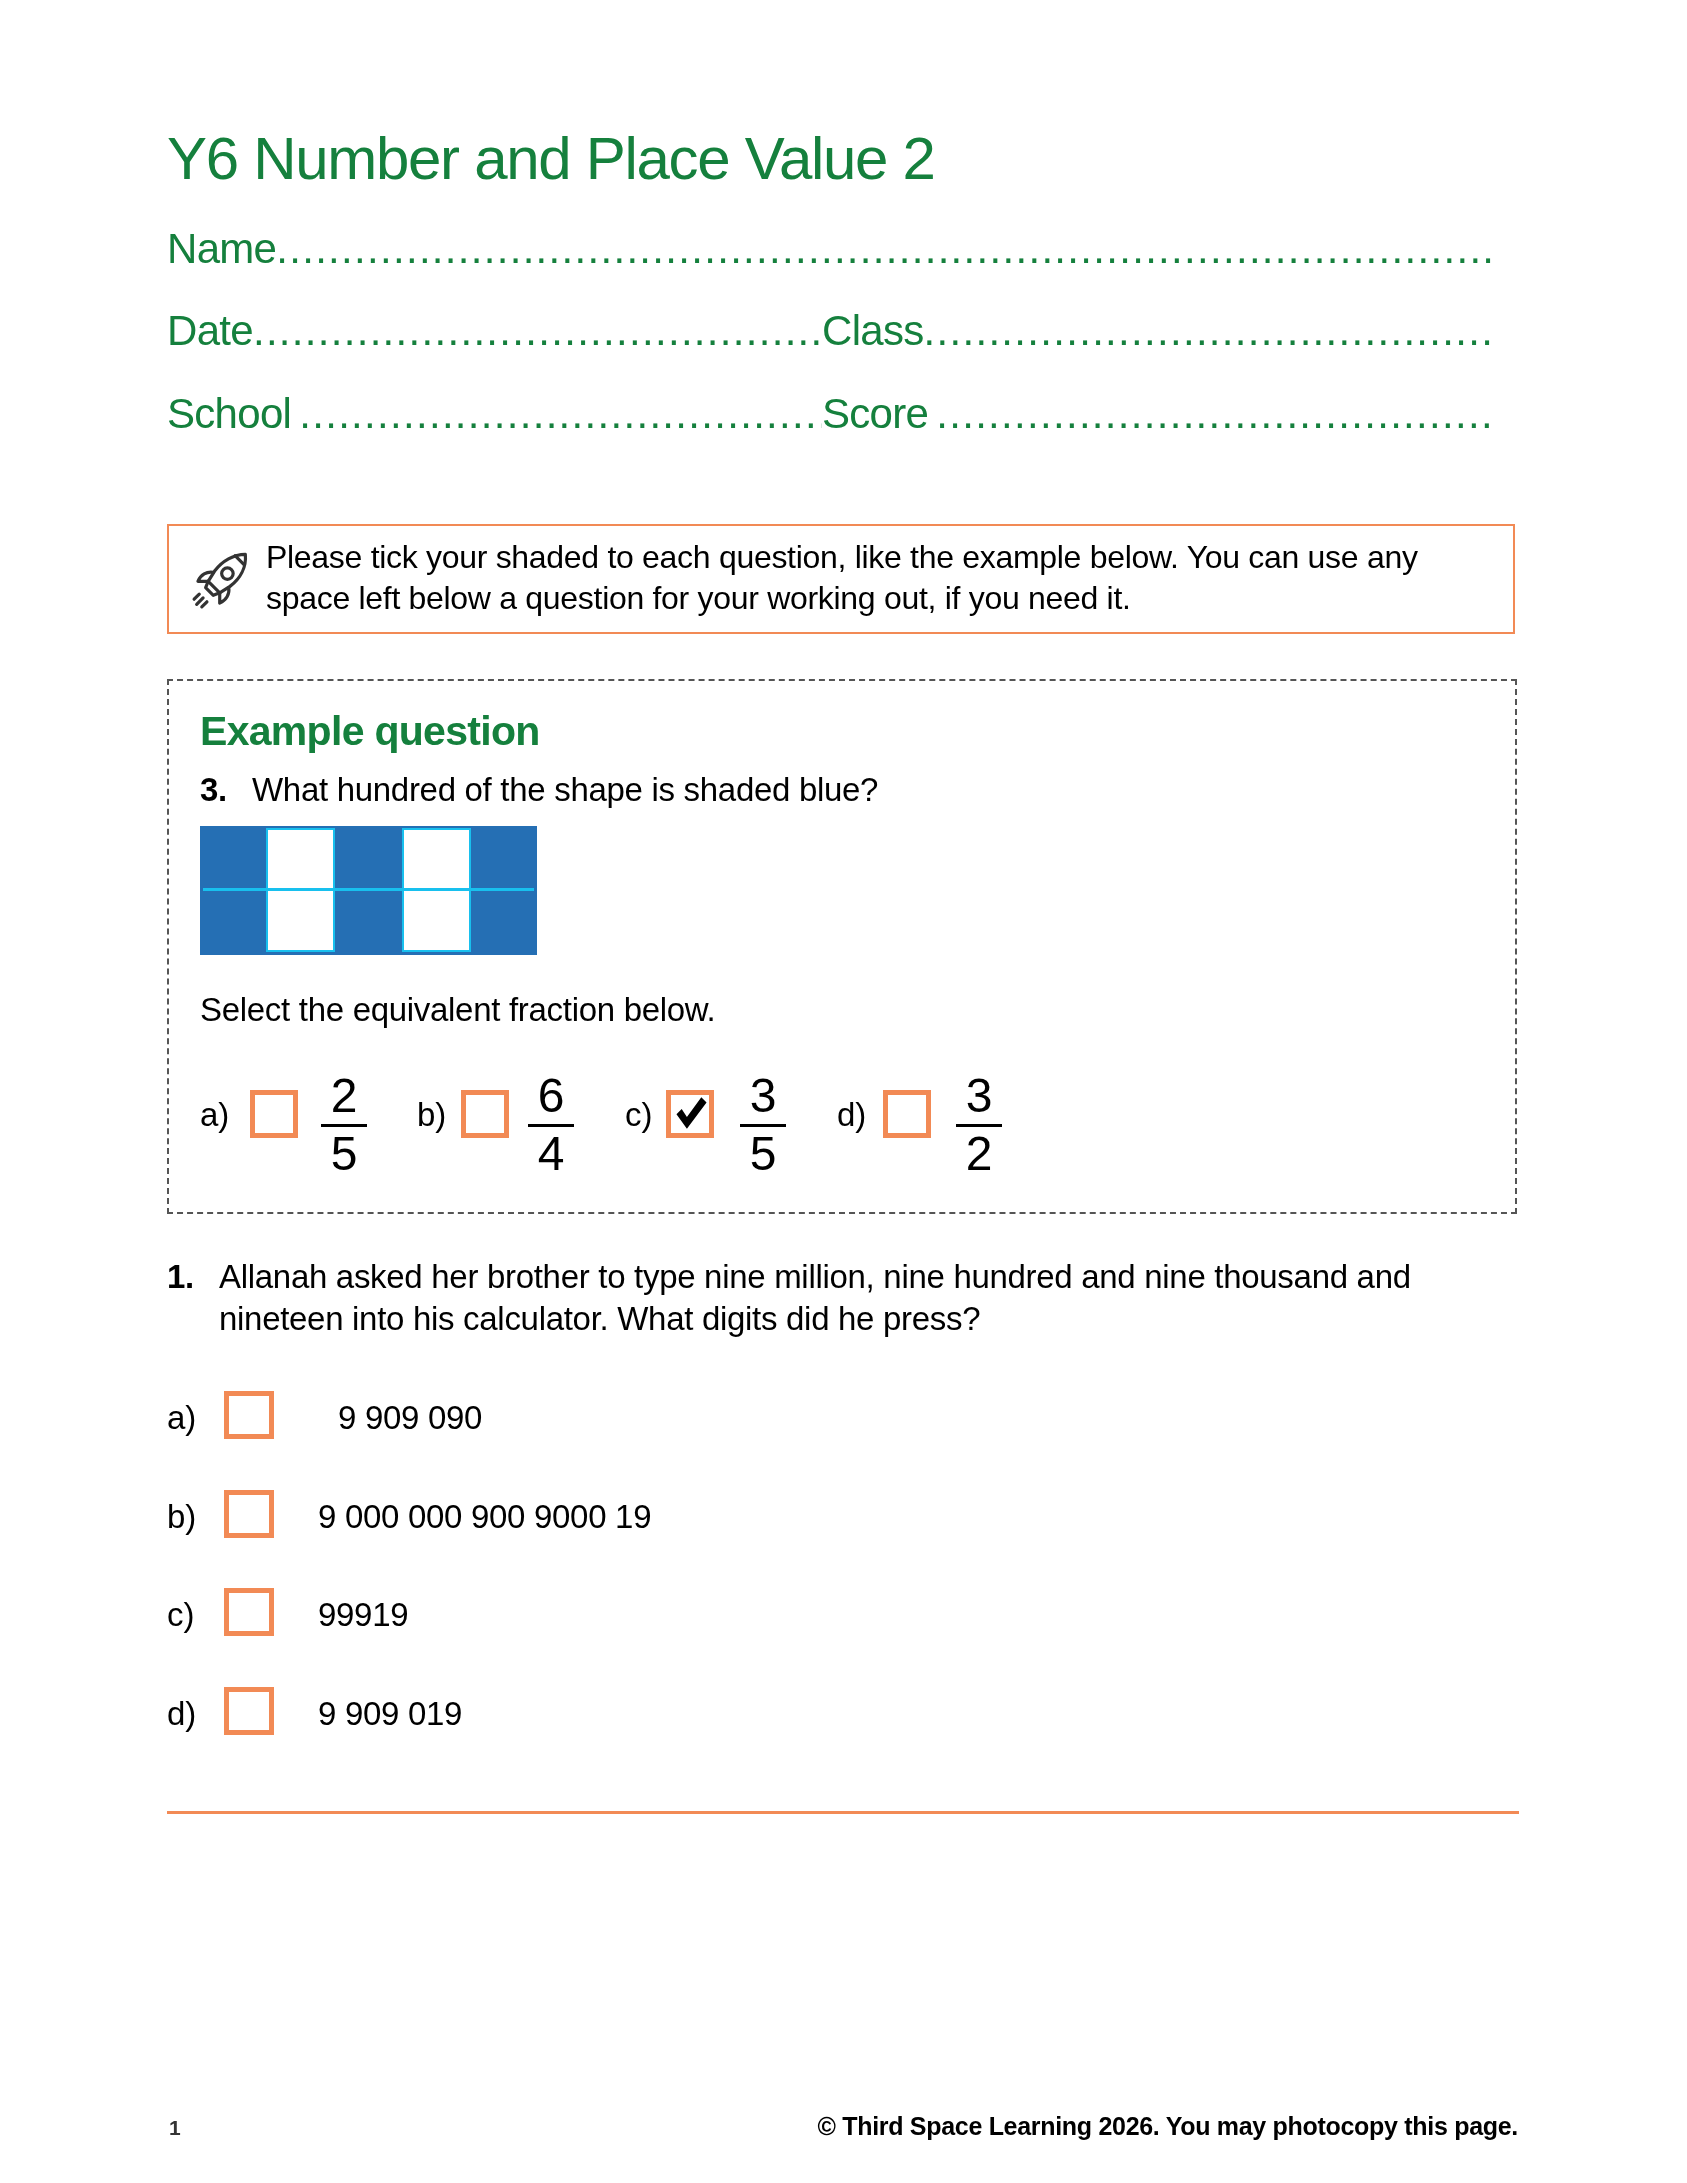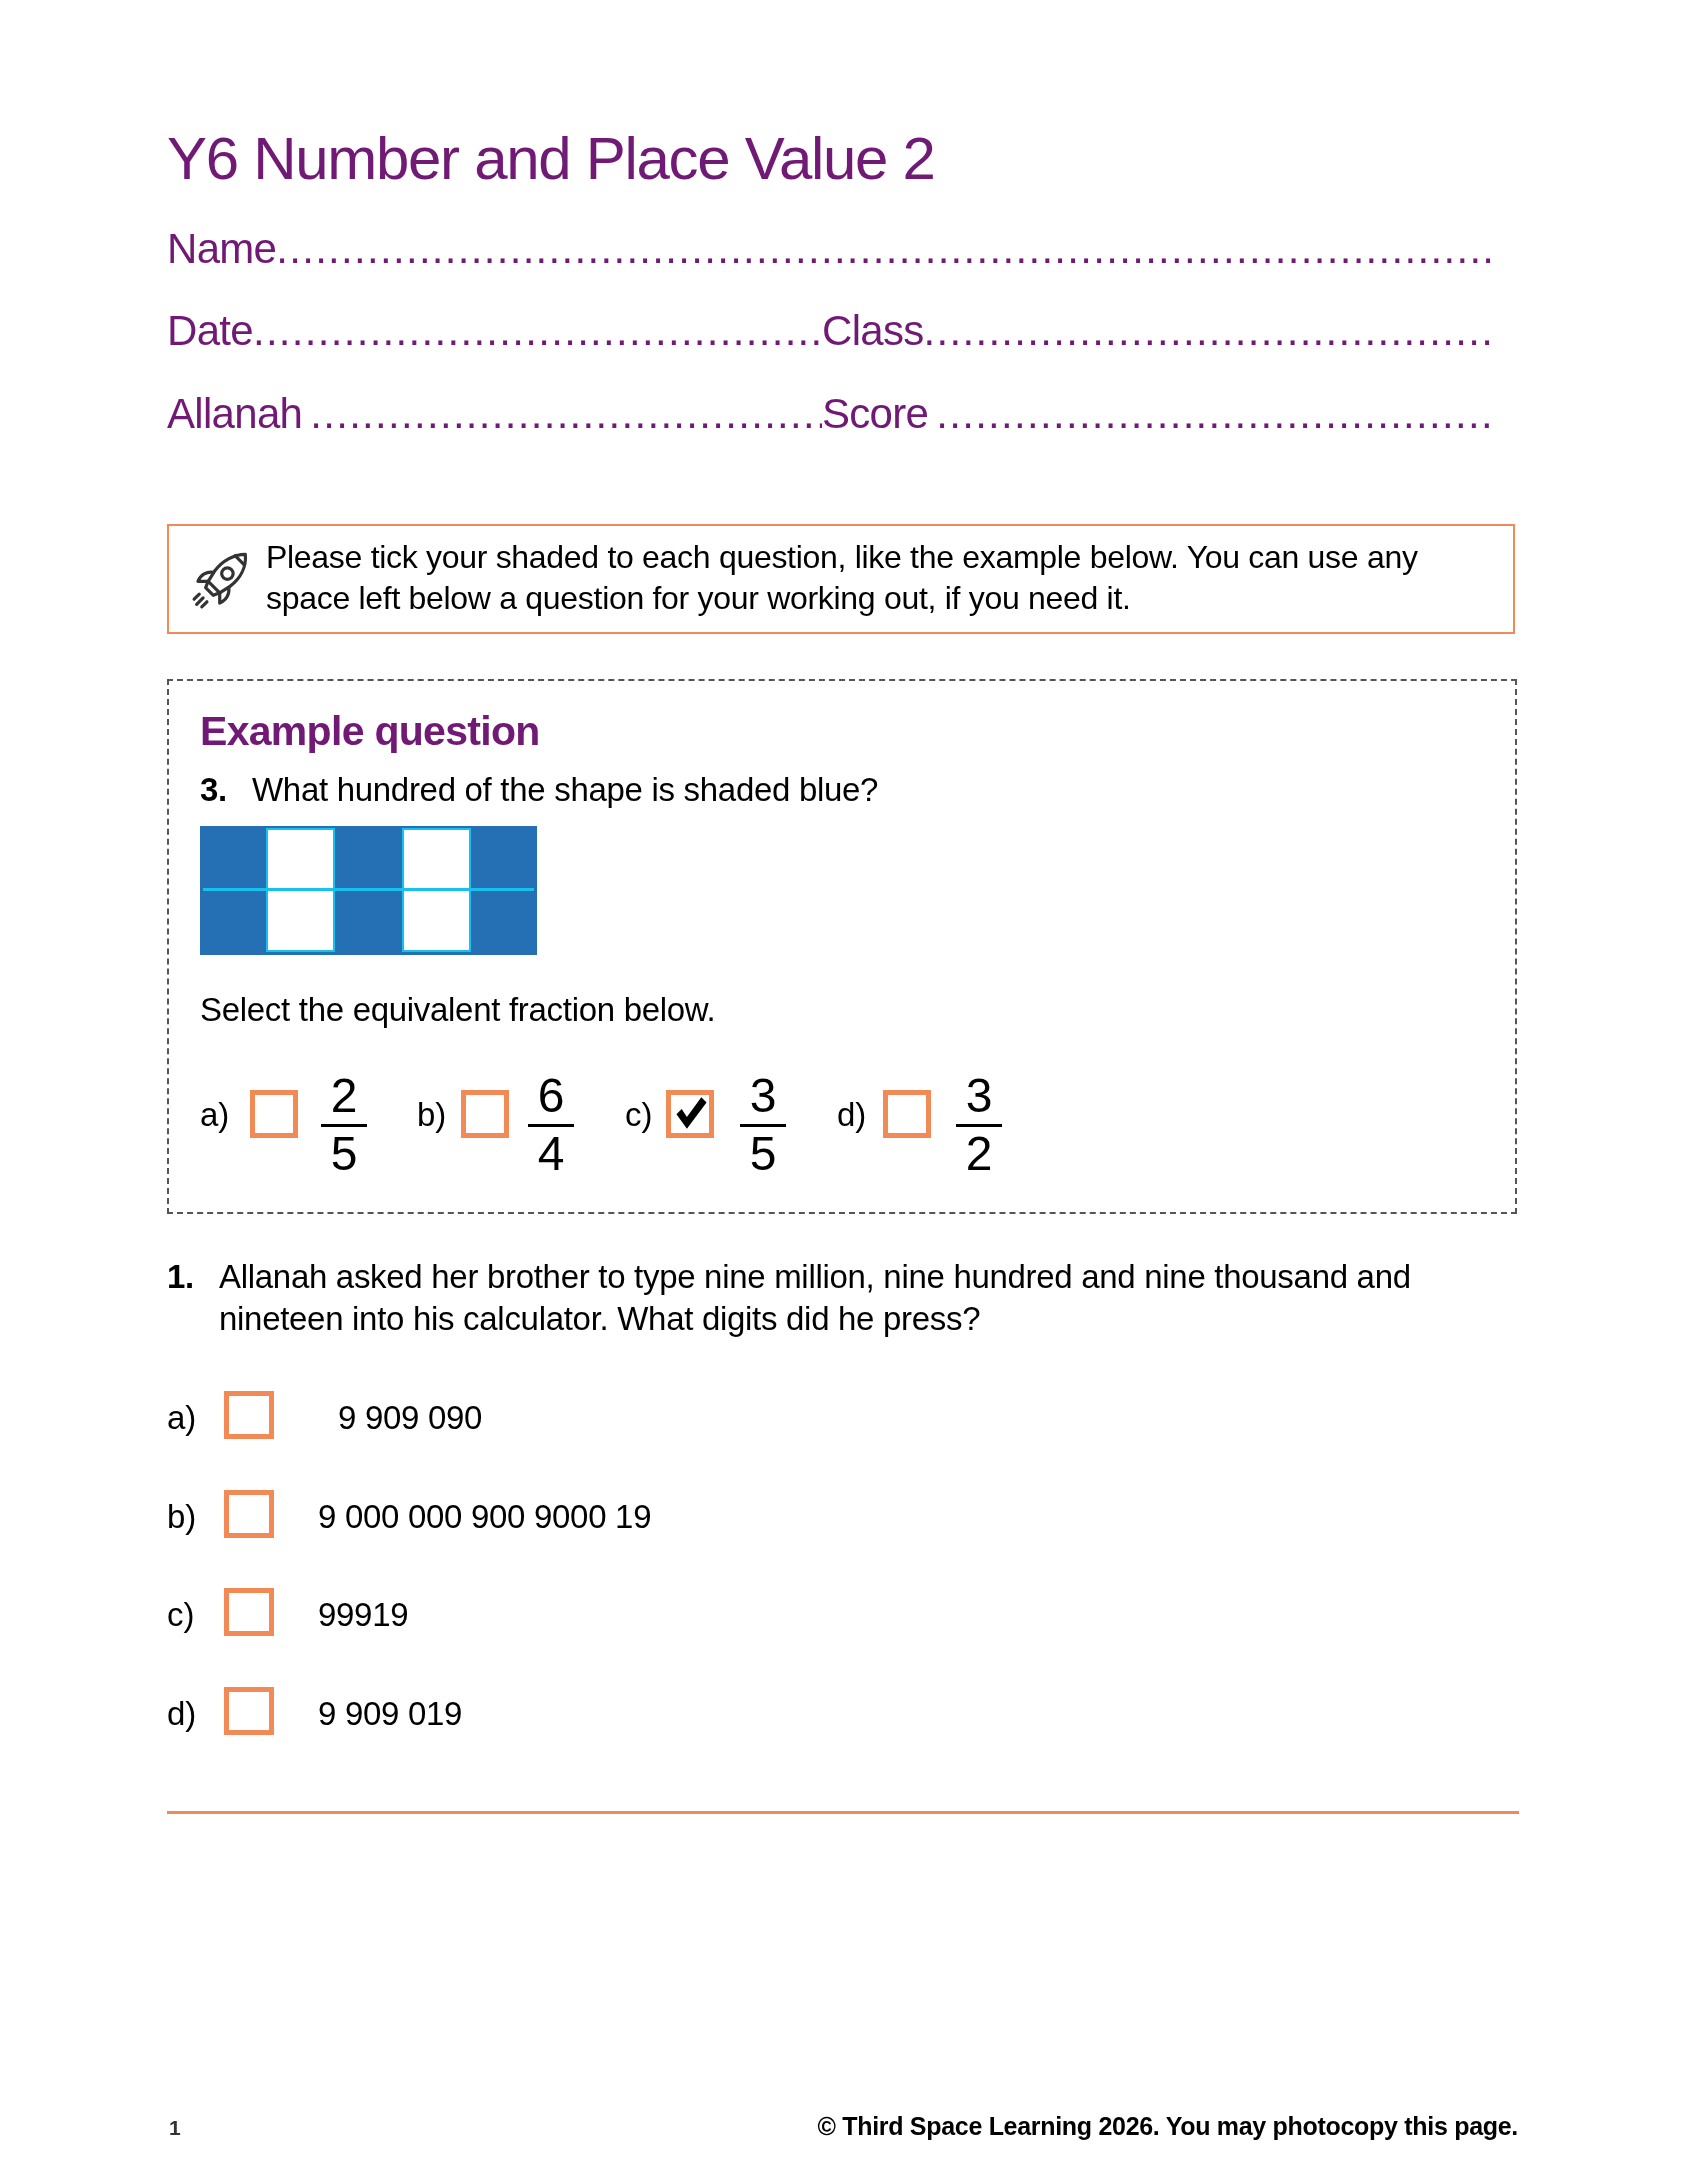--- a/index.html
+++ b/index.html
@@ -1,19 +1,19 @@
 <!DOCTYPE html>
 <html style="font-size:10.6px"><head>
 <meta charset="utf-8">
 <style>
   html, body { margin:0; padding:0; background:#ffffff; }
   body { width:1687px; height:2183px; position:relative; overflow:hidden;
          font-family:"Liberation Sans", "DejaVu Sans", sans-serif; color:#000; }
   .abs { position:absolute; }
-  .blue { color:#701a75; }
+  .blue { color:#15803d; }
   .title { left:167px; top:122px; font-size:60px; line-height:73px; letter-spacing:-1.3px; }
   .field-row { left:167px; width:1327px; font-size:42px; line-height:53px; display:flex; letter-spacing:-0.7px; }
   .field { display:flex; align-items:baseline; white-space:nowrap; overflow:hidden; }
   .field .dots { flex:1; overflow:hidden; white-space:nowrap; letter-spacing:1.3px; }
   .instr-box { left:167px; top:524px; width:1348px; height:110px; border:2px solid #f28a55; box-sizing:border-box; }
   .rocket { left:189px; top:548px; width:64px; height:64px; }
   .instr-text { left:266px; top:537px; width:1224px; font-size:32px; line-height:41px; letter-spacing:-0.3px; }
   .dash-box { left:167px; top:679px; width:1350px; height:535px; border:2px dashed #555; box-sizing:border-box; }
   .ex-heading { left:200px; top:705px; font-size:41px; font-weight:bold; line-height:53px; letter-spacing:-0.7px;text-align:center; }
   .q-line { font-size:33px; line-height:42px; letter-spacing:-0.3px; }
@@ -51,21 +51,21 @@
     <span class="dots">...............................................................................................................................................................................................</span>
   </div>
   <div class="field" style="flex:1;">
     <span>Class</span>
     <span class="dots">...............................................................................................................................................................................................</span>
   </div>
 </div>
 
 <div class="abs field-row blue" style="top:387px;">
   <div class="field" style="width:655px;">
-    <span>Allanah</span>
+    <span>School</span>
     <span class="dots" style="padding-left:8px;">...............................................................................................................................................................................................</span>
   </div>
   <div class="field" style="flex:1;">
     <span>Score</span>
     <span class="dots" style="padding-left:8px;">...............................................................................................................................................................................................</span>
   </div>
 </div>
 
 <div class="abs instr-box"></div>
 <svg class="abs rocket" viewBox="0 0 100 100">

